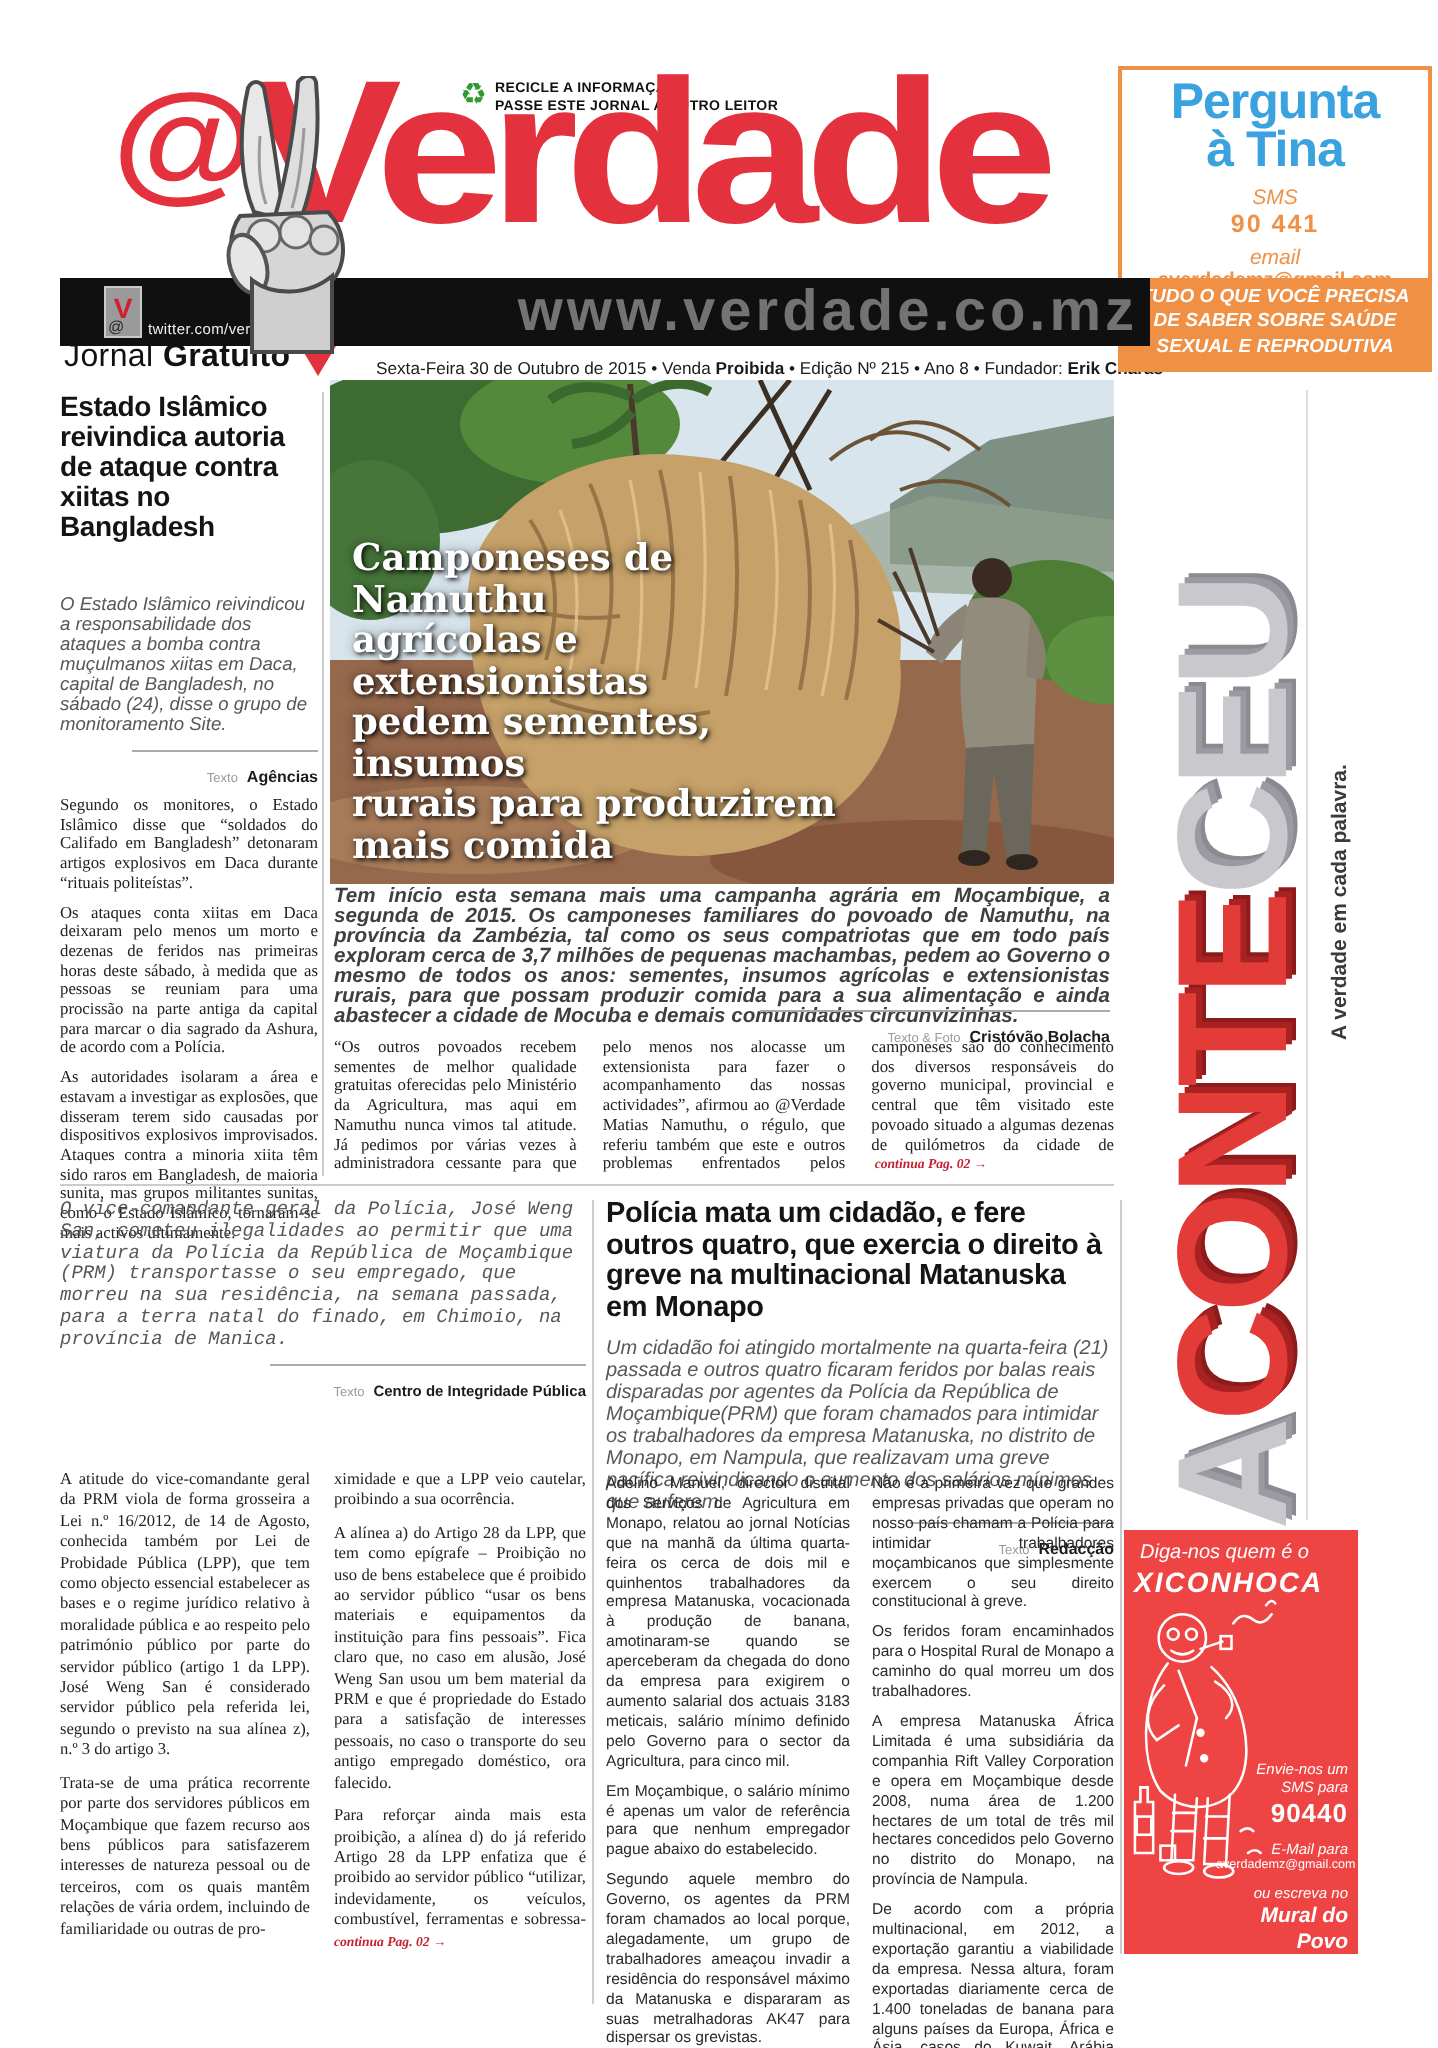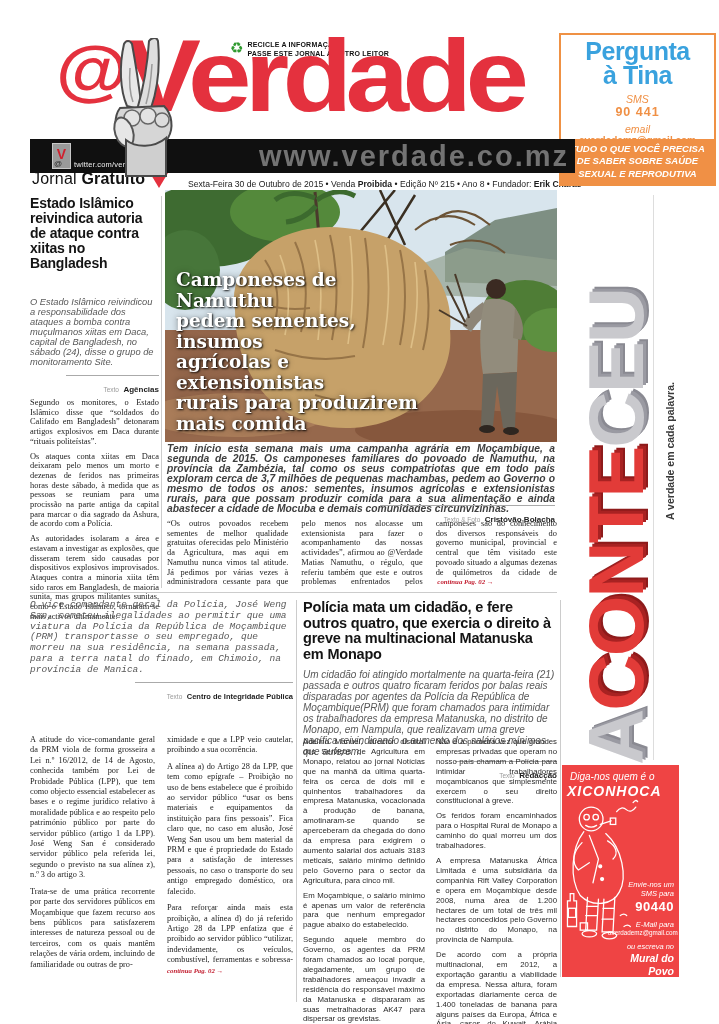--- a/index.html
+++ b/index.html
@@ -232,22 +232,22 @@
         <path d="M318,184 L316,236 L328,236 L332,196 L338,238 L350,238 L352,182 Z" fill="#6b675c"></path>
         <ellipse cx="322" cy="239" rx="8" ry="4" fill="#2e2620"></ellipse>
         <ellipse cx="346" cy="241" rx="8" ry="4" fill="#2e2620"></ellipse>
         <path d="M300,132 L282,96 M302,136 L274,120 M304,128 L290,84" stroke="#4a3a2a" stroke-width="2" fill="none"></path>
       </g>
     </svg>
   </div>
 
   <div class="abs ovl">
     <span style="display:block">Camponeses de Namuthu</span>
+    <span style="display:block">agrícolas e extensionistas</span>
     <span style="display:block">pedem sementes, insumos</span>
-    <span style="display:block">agrícolas e extensionistas</span>
     <span style="display:block">rurais para produzirem</span>
     <span style="display:block">mais comida</span>
   </div>
 
   <div class="abs mlead">Tem início esta semana mais uma campanha agrária em Moçambique, a segunda de 2015. Os camponeses familiares do povoado de Namuthu, na província da Zambézia, tal como os seus compatriotas que em todo país exploram cerca de 3,7 milhões de pequenas machambas, pedem ao Governo o mesmo de todos os anos: sementes, insumos agrícolas e extensionistas rurais, para que possam produzir comida para a sua alimentação e ainda abastecer a cidade de Mocuba e demais comunidades circunvizinhas.</div>
 
   <div class="abs mbyline">
     <div class="byline">
       <span class="lab">Texto &amp; Foto</span>
       <span class="auth">Cristóvão Bolacha</span>

